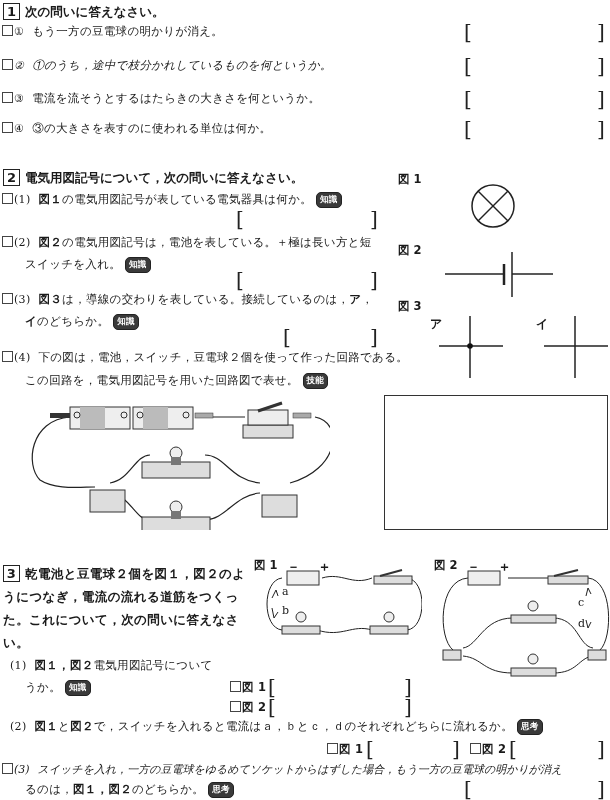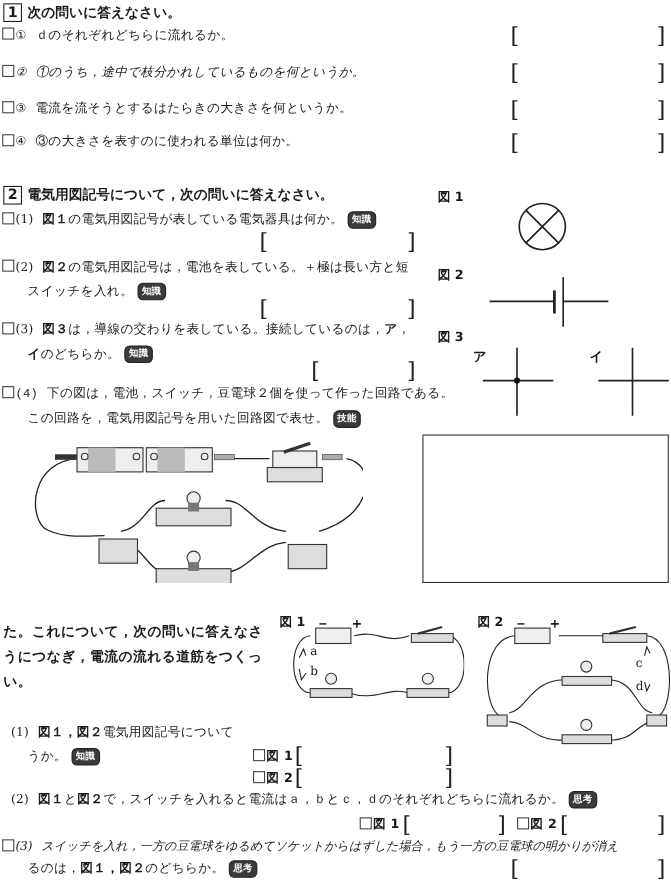--- a/index.html
+++ b/index.html
@@ -21,21 +21,21 @@
   .para { font-family:"DejaVu Sans", sans-serif; font-weight:bold; font-size:12.5px; line-height:23px; letter-spacing:0.4px; white-space:normal; }
 </style>
 </head>
 <body>
 
 <div class="abs sec-head" style="left:3px;top:3px;">
   <span class="sec-num">1</span><span>次の問いに答えなさい。</span>
 </div>
 
 <div class="abs q" style="left:2px;top:24px;">
-  <span class="chk"></span><span class="num">①</span><span>ｄのそれぞれどちらに流れるか。</span>
+  <span class="chk"></span><span class="num">①</span><span>もう一方の豆電球の明かりが消え。</span>
 </div>
 <span class="abs bracket" style="left:464px;top:22px;">[</span>
 <span class="abs bracket" style="left:597px;top:22px;">]</span>
 <div class="abs" style="left:470px;top:24px;width:125px;height:18px;"></div>
 
 <div class="abs q" style="left:2px;top:58px;font-style:italic;">
   <span class="chk"></span><span class="num">②</span><span>①のうち，途中で枝分かれしているものを何というか。</span>
 </div>
 <span class="abs bracket" style="left:464px;top:56px;">[</span>
 <span class="abs bracket" style="left:597px;top:56px;">]</span>
@@ -79,21 +79,21 @@
 <div class="abs q" style="left:2px;top:292px;">
   <span class="chk"></span><span class="num">(3)</span><span class="bold">図３</span><span>は，導線の交わりを表している。接続しているのは，</span><span class="bold">ア</span><span>，</span>
 </div>
 <div class="abs q" style="left:25px;top:314px;">
   <span class="bold">イ</span><span>のどちらか。</span><span class="badge">知識</span>
 </div>
 <span class="abs bracket" style="left:283px;top:327px;">[</span>
 <span class="abs bracket" style="left:370px;top:327px;">]</span>
 <div class="abs" style="left:289px;top:329px;width:78px;height:18px;"></div>
 
-<div class="abs q" style="left:2px;top:350px;font-family:Liberation Mono, monospace;">
+<div class="abs q" style="left:2px;top:350px;">
   <span class="chk"></span><span class="num">(4)</span><span>下の図は，電池，スイッチ，豆電球２個を使って作った回路である。</span>
 </div>
 <div class="abs q" style="left:25px;top:373px;">
   <span>この回路を，電気用図記号を用いた回路図で表せ。</span><span class="badge">技能</span>
 </div>
 
 <span class="abs fig-label" style="left:398px;top:172px;">図 1</span>
 <svg class="abs" style="left:470px;top:183px;" width="46" height="46">
   <circle cx="23" cy="23" r="21" fill="none" stroke="#222" stroke-width="1.5"></circle>
   <line x1="8" y1="8" x2="38" y2="38" stroke="#222" stroke-width="1.5"></line>
@@ -161,22 +161,23 @@
     <rect x="122" y="132" width="68" height="14" fill="#ddd" stroke="#333" transform="translate(0,-10)"></rect>
     <circle cx="156" cy="112" r="6" fill="#eee" stroke="#333"></circle>
     <rect x="151" y="116" width="10" height="8" fill="#777"></rect>
   </g>
 
   <rect x="70" y="95" width="35" height="22" fill="#ddd" stroke="#333"></rect>
   <rect x="242" y="100" width="35" height="22" fill="#ddd" stroke="#333"></rect>
 </svg>
 
 <div class="abs para" style="left:3px;top:562px;width:250px;">
+  <div><span class="sec-num">3</span><span>乾電池と豆電球２個を図１，図２のよ</span></div>
+  <div>うにつなぎ，電流の流れる道筋をつくっ</div>
   <div>た。これについて，次の問いに答えなさ</div>
-  <div>うにつなぎ，電流の流れる道筋をつくっ</div>
   <div>い。</div>
 </div>
 
 <div class="abs q" style="left:10px;top:658px;">
   <span class="num">(1)</span><span class="bold">図１，図２</span><span>電気用図記号について</span>
 </div>
 <div class="abs q" style="left:25px;top:680px;">
   <span>うか。</span><span class="badge">知識</span>
 </div>
 

